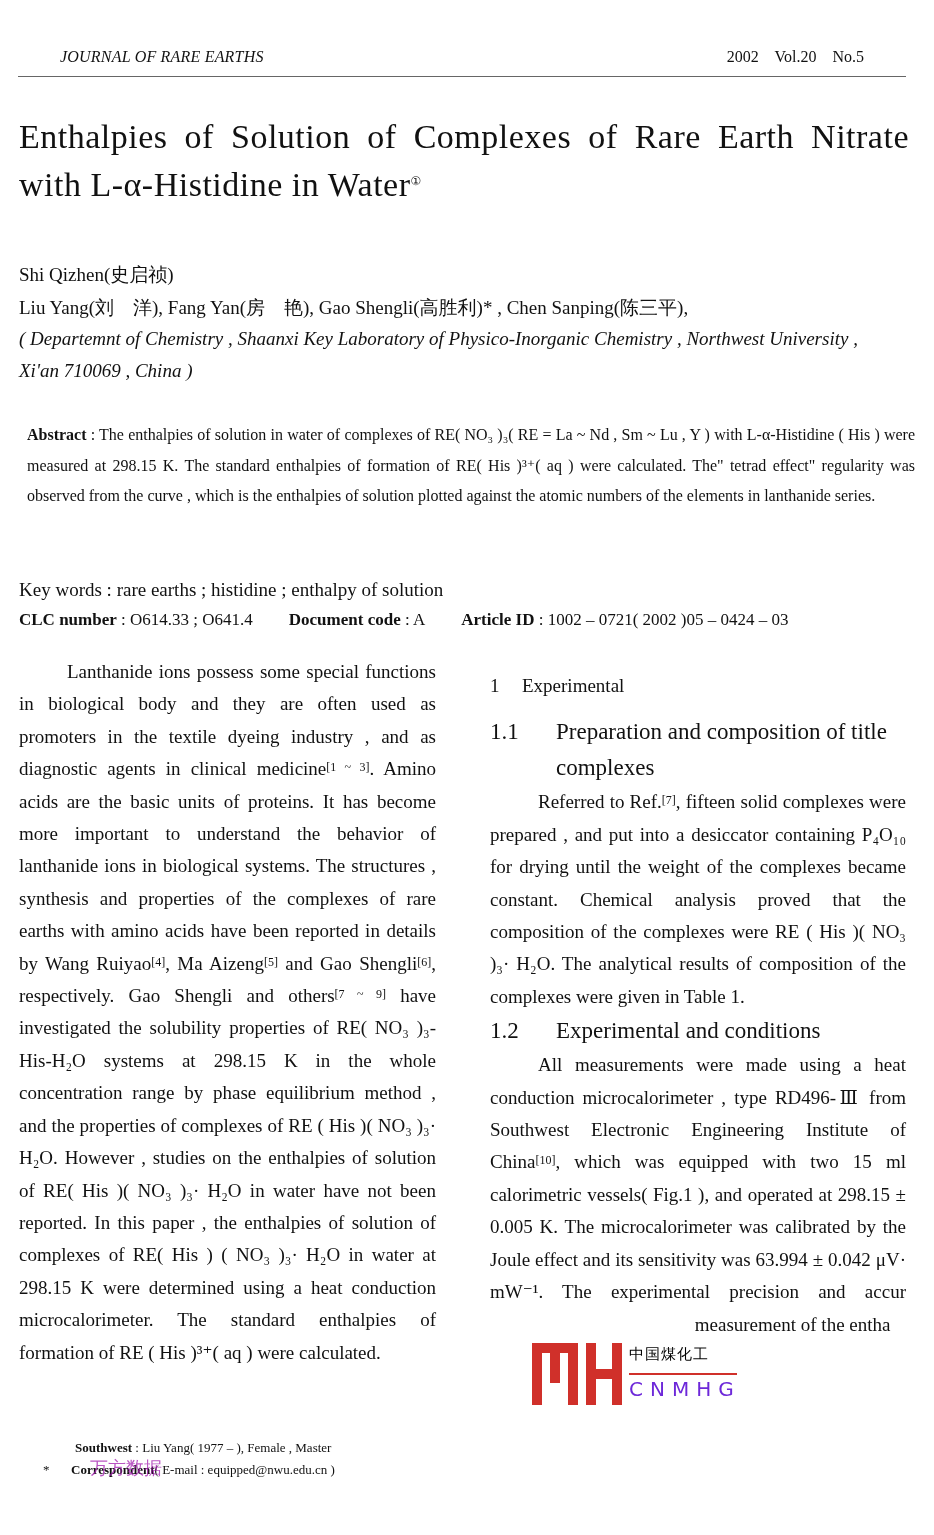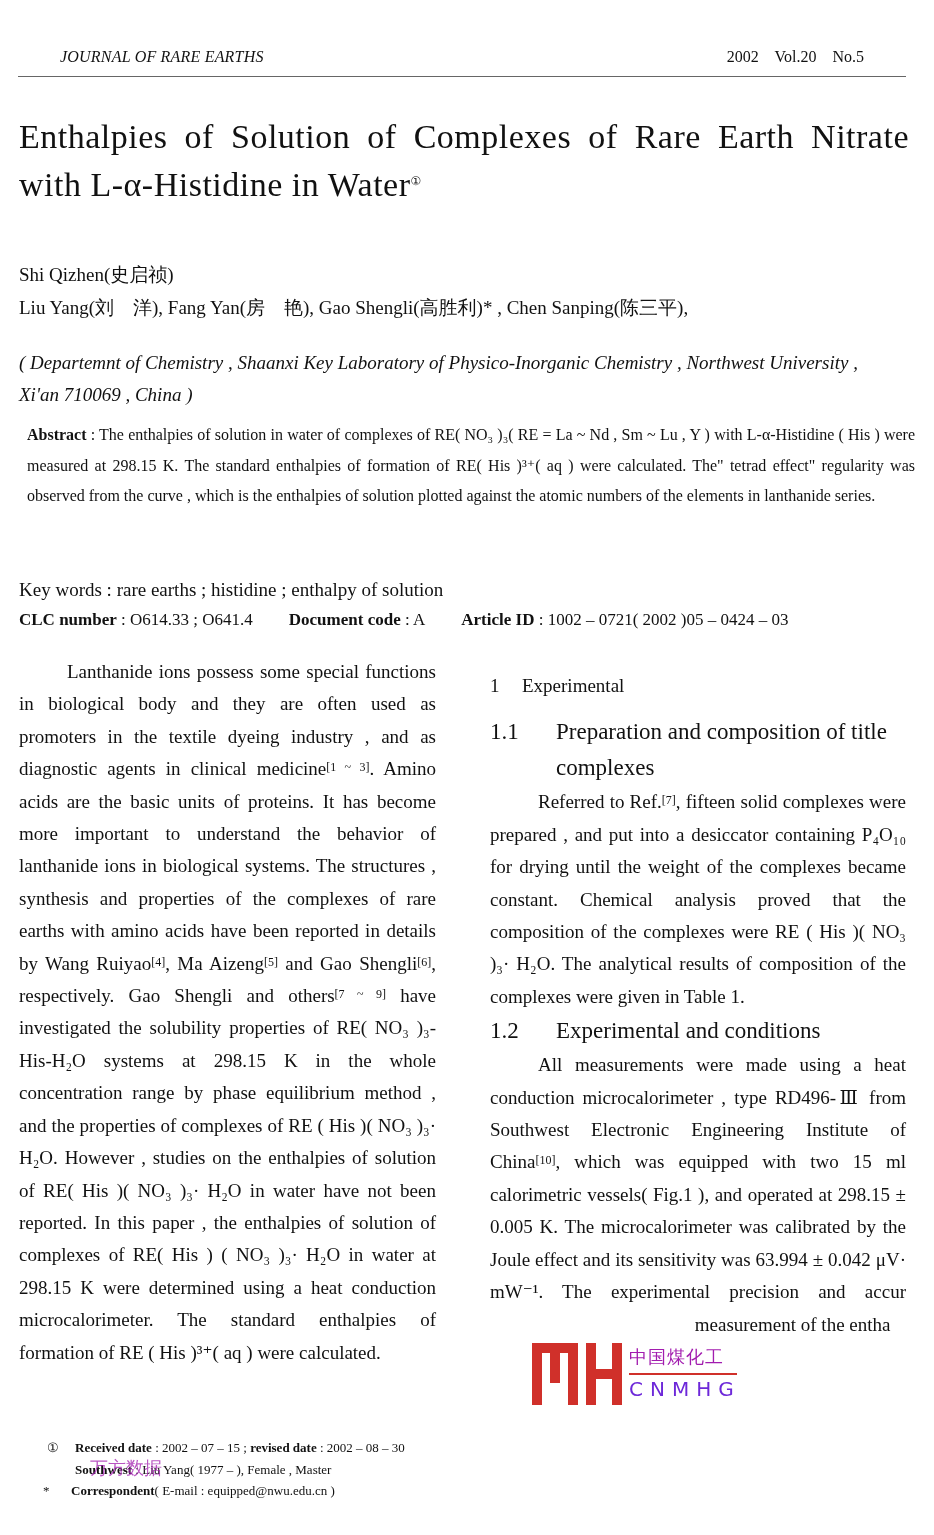--- a/index.html
+++ b/index.html
@@ -5,42 +5,42 @@
   html, body { margin:0; padding:0; background:#ffffff; }
   body { width:934px; height:1535px; position:relative; overflow:hidden; font-family:"Liberation Serif","DejaVu Serif",serif; color:#111; }
   .abs { position:absolute; }
   .hdr-left { left:60px; top:48px; font-size:16px; font-style:italic; letter-spacing:0.2px; }
   .hdr-right { right:70px; top:48px; font-size:16px; word-spacing:12px; }
   .hdr-rule { left:18px; top:76px; width:888px; height:1px; background:#666; }
   .title { left:19px; top:113px; width:890px; font-size:34px; line-height:48px; text-align:justify; text-align-last:justify; letter-spacing:0.5px; }
   .title2 { left:19px; top:161px; font-size:34px; line-height:48px; letter-spacing:0.5px; }
   .title2 sup { font-size:12px; vertical-align:top; position:relative; top:-4px; }
   .authors { left:19px; top:258px; width:890px; font-size:19px; line-height:33px; }
-  .affil { left:19px; top:323px; width:890px; font-size:19px; line-height:32px; font-style:italic;margin-top:24px; }
+  .affil { left:19px; top:323px; width:890px; font-size:19px; line-height:32px; font-style:italic; }
   .abstract { left:19px; top:420px; width:888px; font-size:16px; line-height:30.5px; text-align:justify;margin-left:8px; }
   .abstract b, .meta b { font-weight:bold; }
   .keywords { left:19px; top:575px; font-size:19px; line-height:30px; }
   .meta { left:19px; top:606px; font-size:17px; line-height:28px; white-space:nowrap; }
   .meta span.gap { display:inline-block; width:36px; }
   .col { font-size:19px; line-height:32.4px; text-align:justify; }
   .col-left { left:19px; top:656px; width:417px; }
   .col-right { left:490px; top:656px; width:416px; }
   .indent { text-indent:48px; }
   .sec1 { margin-top:14px; margin-bottom:12px; font-size:19px; }
   .sec1 span.n { display:inline-block; width:32px; }
   .subsec { font-size:23px; line-height:36px; }
   .subsec .n { display:inline-block; width:66px; }
   .subsec .t2 { padding-left:66px; display:block; }
   sup.ref { font-size:12px; vertical-align:top; position:relative; top:-2px; }
   .footnotes { left:47px; top:1437px; font-size:13px; line-height:21.5px; }
   .footnotes .row { display:block; }
   .footnotes .mk { display:inline-block; width:28px; }
   .logo { left:532px; top:1343px; width:210px; height:62px; }
   .logo-mh { position:absolute; left:0; top:0; width:90px; height:62px; }
-  .logo-cn { position:absolute; left:97px; top:2px; font-family:"DejaVu Sans",sans-serif; font-size:18px; color:#a21caf; letter-spacing:1px; }
+  .logo-cn { position:absolute; left:97px; top:2px; font-family:"DejaVu Sans",sans-serif; font-size:15px; color:#000000; letter-spacing:1px; }
   .logo-line { position:absolute; left:97px; top:30px; width:108px; height:2px; background:#d0302a; }
   .logo-en { position:absolute; left:97px; top:34px; font-family:"DejaVu Sans",sans-serif; font-size:20px; color:#6d28d9; letter-spacing:7px; }
   .wm { left:90px; top:1456px; font-family:"DejaVu Sans",sans-serif; font-size:18px; color:#a21caf; opacity:0.75; }
 </style>
 </head>
 <body>
 
 <div class="abs hdr-left">JOURNAL OF RARE EARTHS</div>
 <div class="abs hdr-right">
   <span>2002</span>
@@ -91,18 +91,17 @@
       <rect x="54" y="26" width="36" height="10"></rect>
       <rect x="80" y="0" width="10" height="62"></rect>
     </g>
   </svg>
   <div class="logo-cn">中国煤化工</div>
   <div class="logo-line"></div>
   <div class="logo-en">CNMHG</div>
 </div>
 
 <div class="abs footnotes">
-  <span class="row"><span class="mk">①</span><b>Received date</b> : <span>2002 – 07 – 15 ;</span> <b>revised date</b> : <span>2002 – 08 – 30</span></span>
   <span class="row"><span class="mk"></span><b>Southwest</b> : <span>Liu Yang( 1977 – ), Female , Master</span></span>
   <span class="row" style="margin-left:-4px"><span class="mk">*</span><b>Correspondent</b><span>( E-mail : equipped@nwu.edu.cn )</span></span>
 </div>
 
 <div class="abs wm">万方数据</div>
 
 </body></html>

